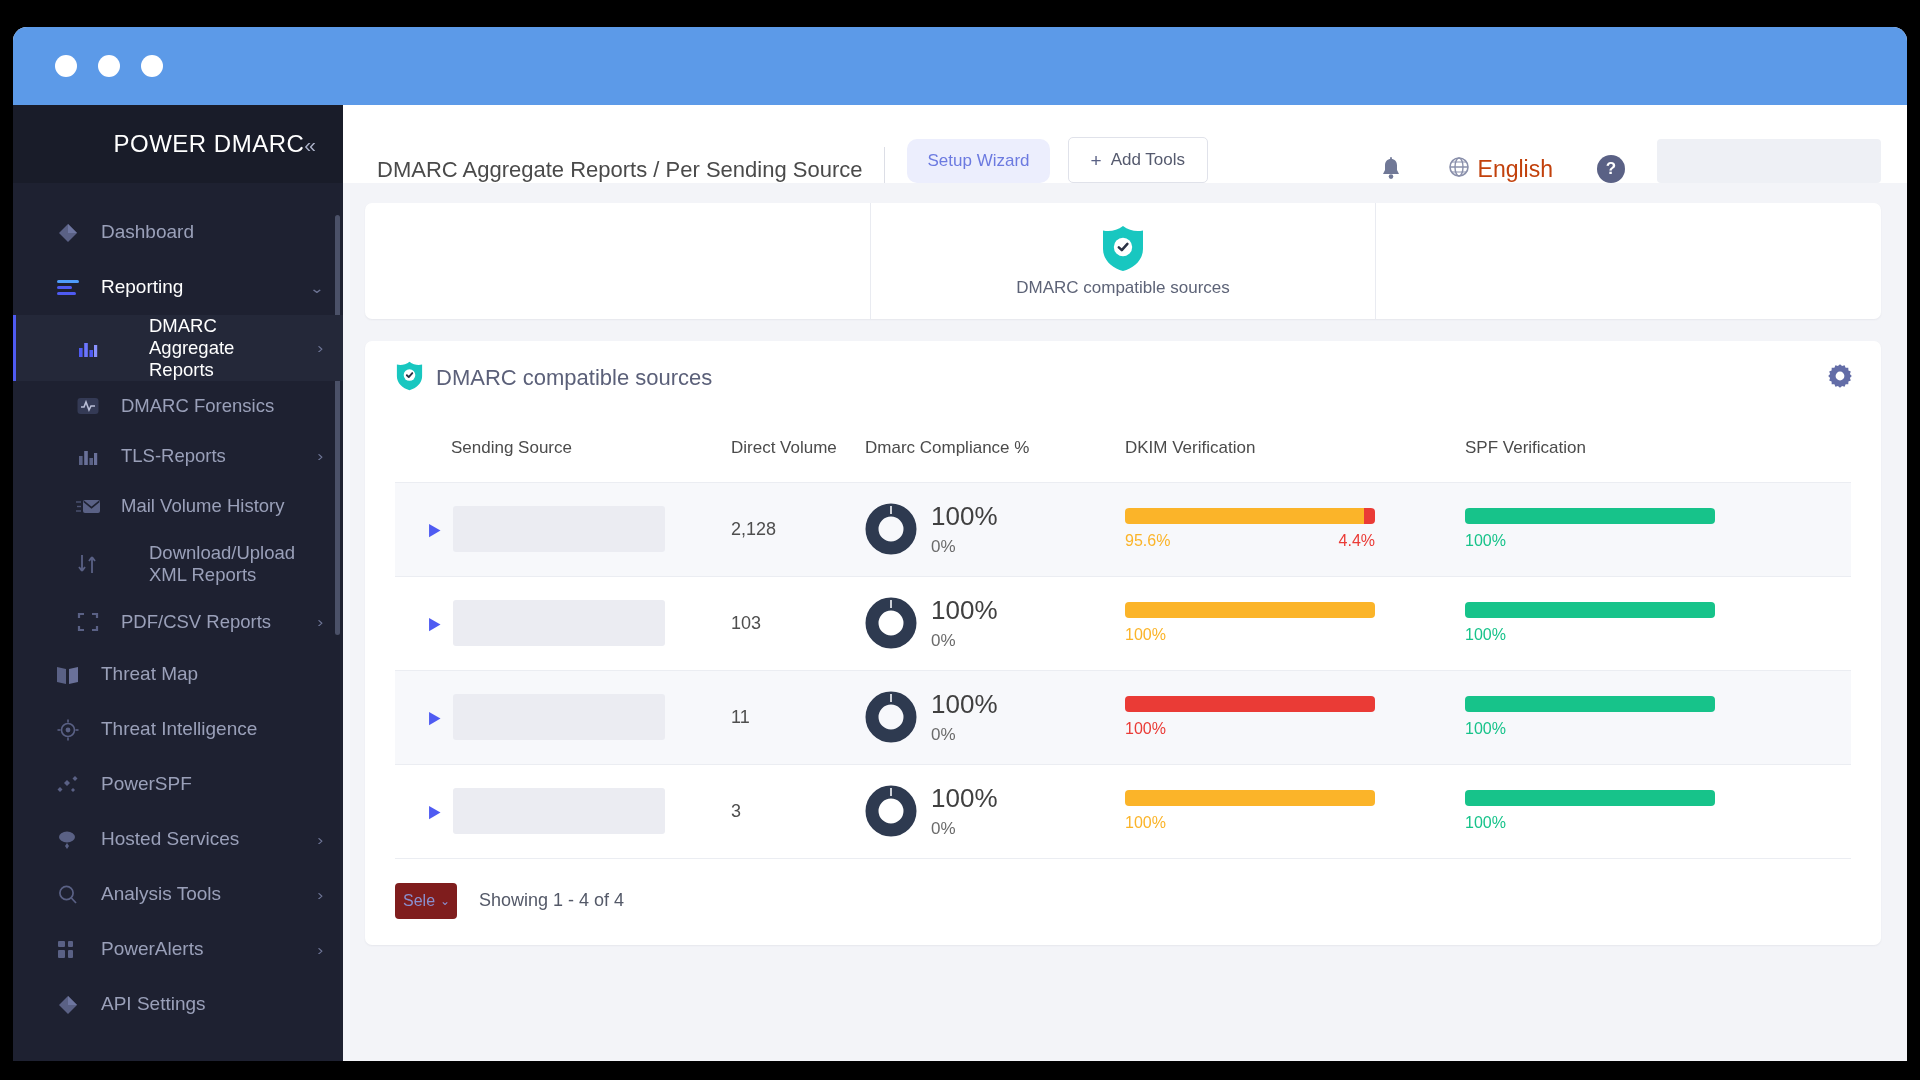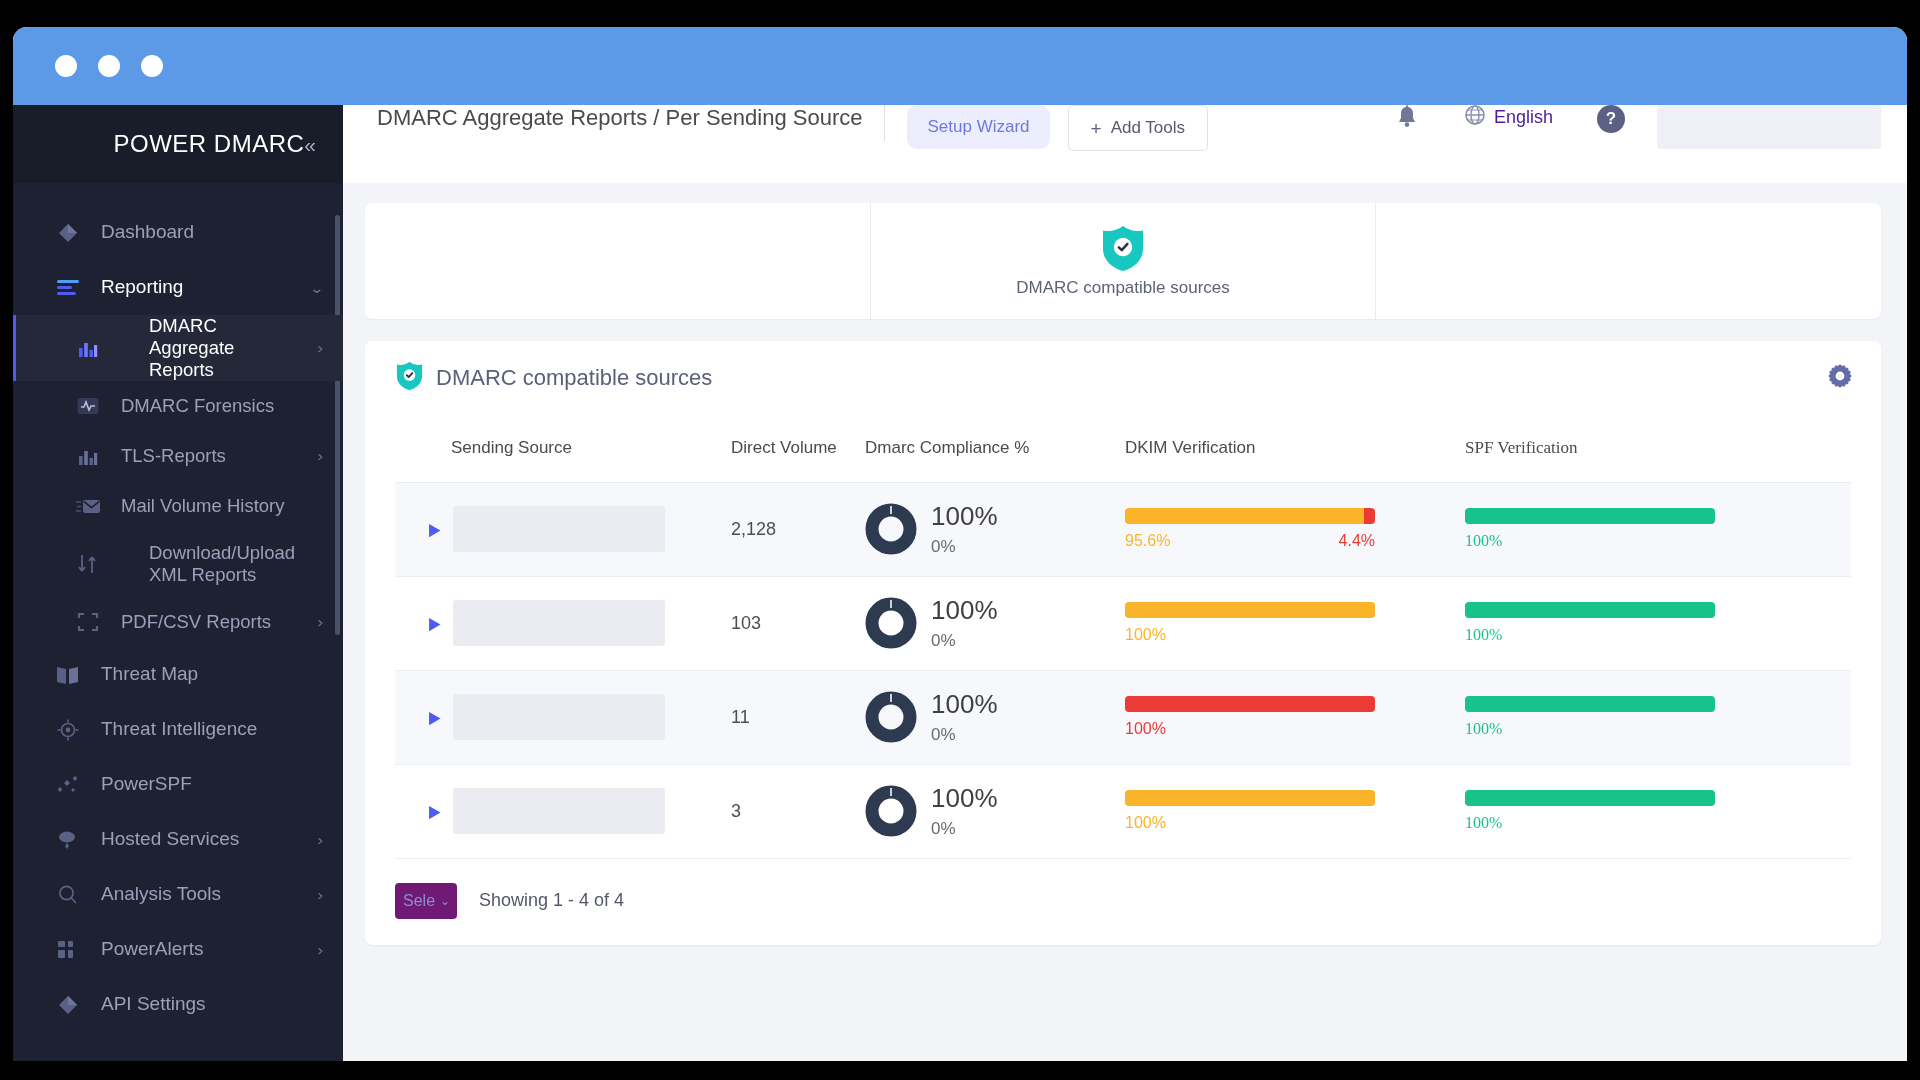--- a/index.html
+++ b/index.html
@@ -140,21 +140,21 @@
     display: flex;
     flex-direction: column;
     min-width: 0;
   }
 
   #topbar {
     height: 78px;
     flex: 0 0 78px;
     background: #ffffff;
     display: flex;
-    align-items: flex-start;
+    align-items: flex-end;
     padding: 0 26px 0 34px;
     gap: 0;
   }
   #breadcrumb {
     font-size: 22px;
     color: #4a4a4a;
     white-space: nowrap;
   }
   #topbar-divider {
     width: 1px; height: 36px;
@@ -189,22 +189,22 @@
   }
   #add-domain-btn .plus { color: #5a6185; font-size: 19px; line-height: 1; }
   #topbar-spacer { flex: 1 1 auto; }
   .topbar-icon {
     color: #707896;
     display: flex; align-items: center; justify-content: center;
     cursor: pointer;
   }
   #lang-chip {
     display: flex; align-items: center; gap: 9px;
-    color: #4c1d95;
-    font-size: 18px;
+    color: #c2410c;
+    font-size: 23px;
     cursor: pointer;
     margin-left: 46px;
   }
   #help-btn {
     margin-left: 44px;
     width: 28px; height: 28px;
     border-radius: 50%;
     background: #5a6185;
     color: #ffffff;
     font-size: 17px;
@@ -292,21 +292,21 @@
     vertical-align: middle;
     border-bottom: 1px solid #ebedf2;
     height: 94px;
   }
   tr.row-alt td { background: #f7f8fb; }
   .col-exp   { width: 56px; }
   .col-src   { width: 280px; }
   .col-vol   { width: 134px; }
   .col-dmarc { width: 260px; }
   .col-dkim  { width: 340px; }
-  .col-spf   { width: auto; font-family: Liberation Serif, serif; }
+  .col-spf   { width: auto; }
 
   .exp-arrow {
     color: #4f5bf2;
     font-size: 15px;
     padding-left: 34px;
     cursor: pointer;
     display: inline-block;
     transform: scaleY(1.15);
   }
   .src-placeholder {
@@ -342,21 +342,21 @@
   .bar-lab-right { text-align: right; }
 
   #panel-foot {
     display: flex;
     align-items: center;
     gap: 22px;
     padding: 24px 30px 26px 30px;
   }
   #rows-select {
     width: 62px; height: 36px;
-    background: #701a75;
+    background: #7f1d1d;
     border: none;
     border-radius: 4px;
     color: #8a90cf;
     font-size: 16px;
     font-family: inherit;
     padding-left: 8px;
     cursor: pointer;
     display: flex;
     align-items: center;
     gap: 5px;

